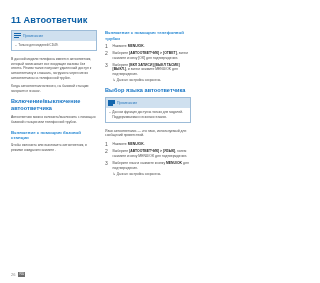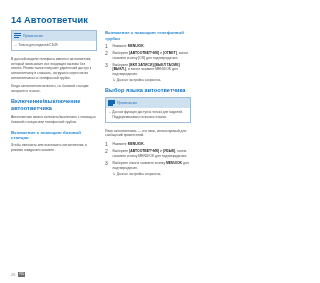--- a/index.html
+++ b/index.html
@@ -171,21 +171,21 @@
     line-height: 4px;
     padding: 0.6px 1px;
     letter-spacing: 0.2px;
   }
 </style>
 </head>
 <body>
 
 <div class="page">
 
-  <h1 class="chapter-title">14 Автоответчик</h1>
+  <h1 class="chapter-title">11 Автоответчик</h1>
 
   <div class="columns">
 
     <div class="col">
 
       <div class="note">
         <div class="note-head">
           <span class="note-icon">
               <i></i>
               <i></i>

